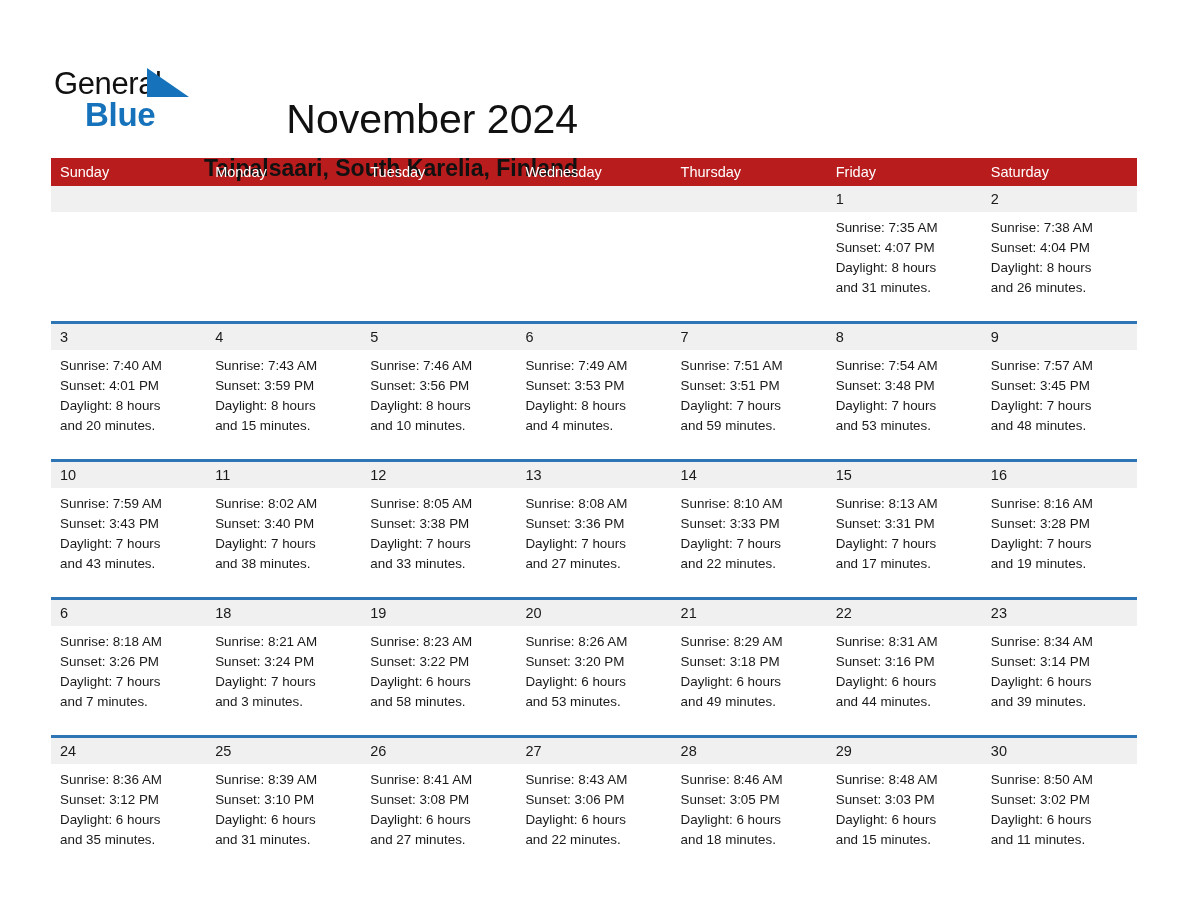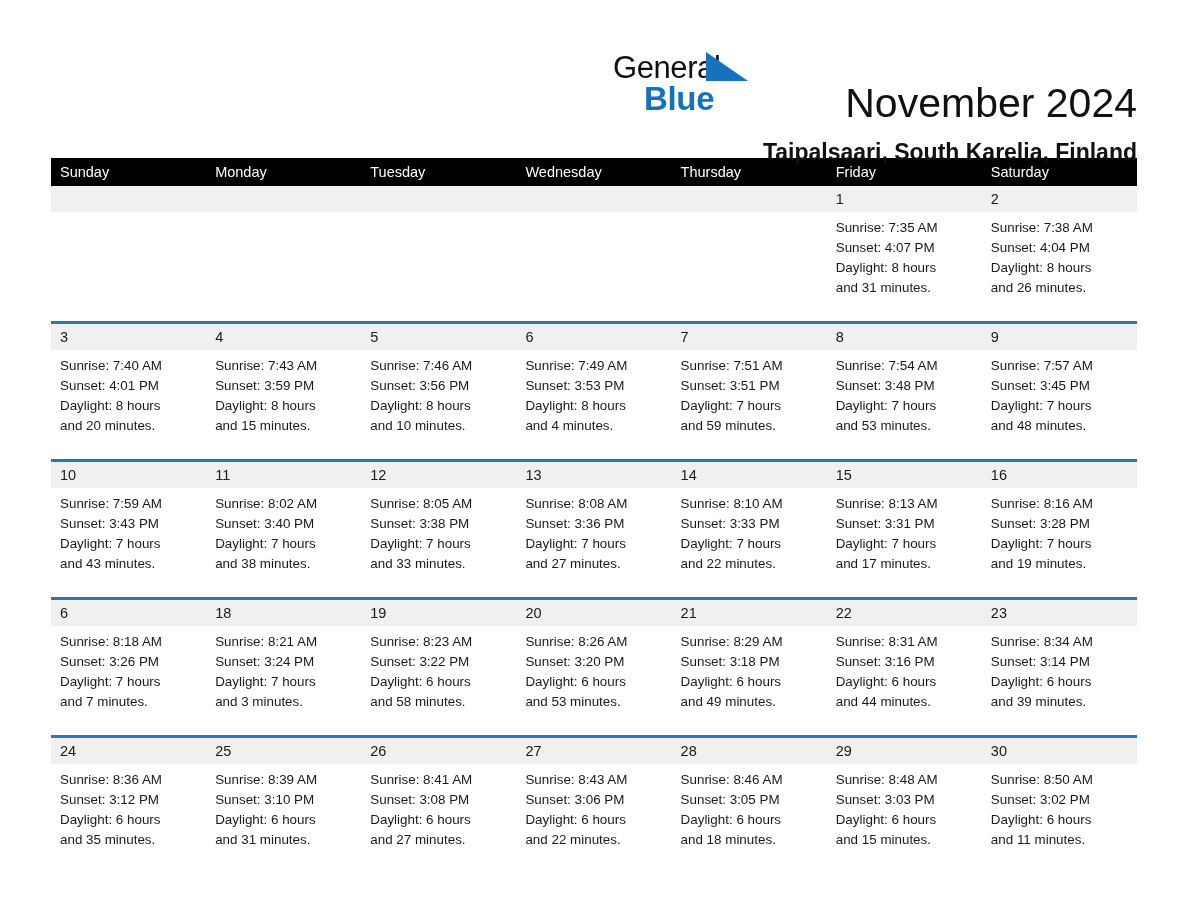--- a/index.html
+++ b/index.html
@@ -19,22 +19,22 @@
     position: relative;
     width: 1188px;
     height: 918px;
     padding: 0;
   }
 
   
   .header {
     display: flex;
     align-items: flex-start;
-    justify-content: flex-end;
-    padding: 44px 51px 0 54px;
+    justify-content: flex-start;
+    padding: 60px 51px 0 54px;
     height: 158px;
   }
 
   .logo {
     position: relative;
     width: 150px;
     height: 76px;
     user-select: none;
   }
   .logo-general {
@@ -85,21 +85,21 @@
 
   
   .calendar {
     margin: 0 51px 0 51px;
     width: 1086px;
   }
 
   .weekdays {
     display: grid;
     grid-template-columns: repeat(7, 1fr);
-    background: #000000;
+    background: #b91c1c;
     height: 28px;
   }
   .weekday {
     color: #ffffff;
     font-size: 14.5px;
     line-height: 28px;
     padding-left: 9px;
     white-space: nowrap;
   }
 

